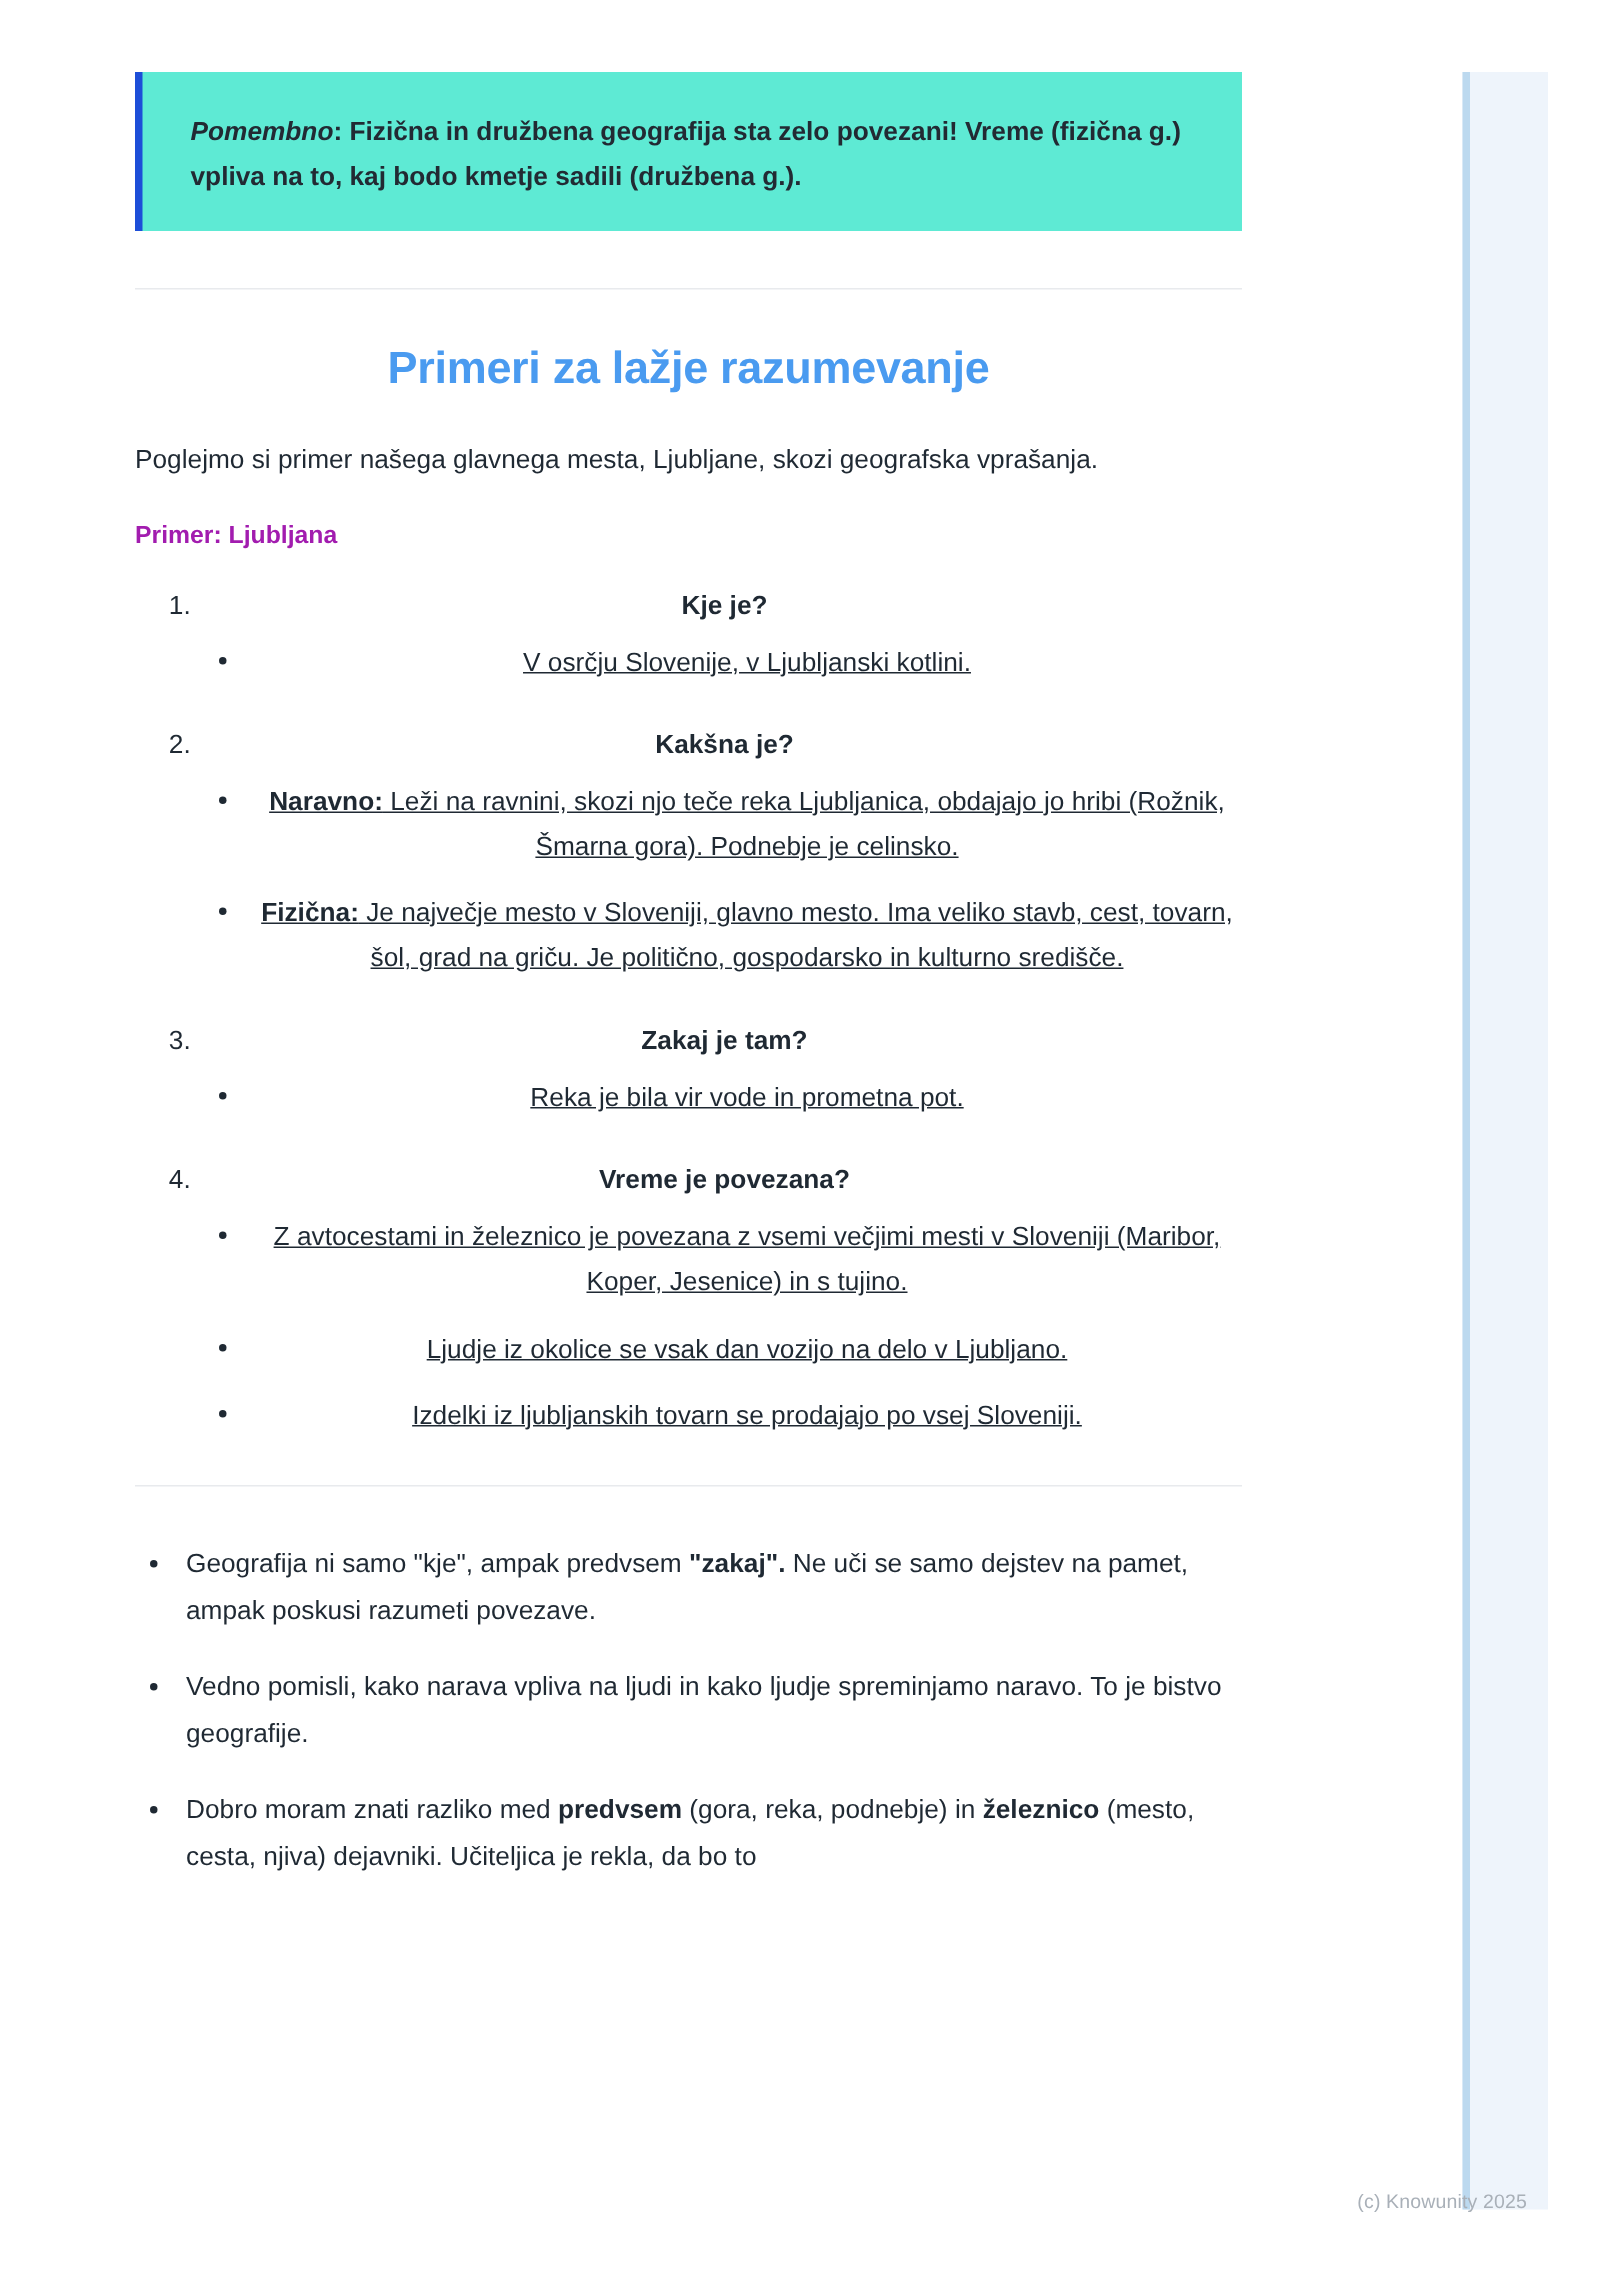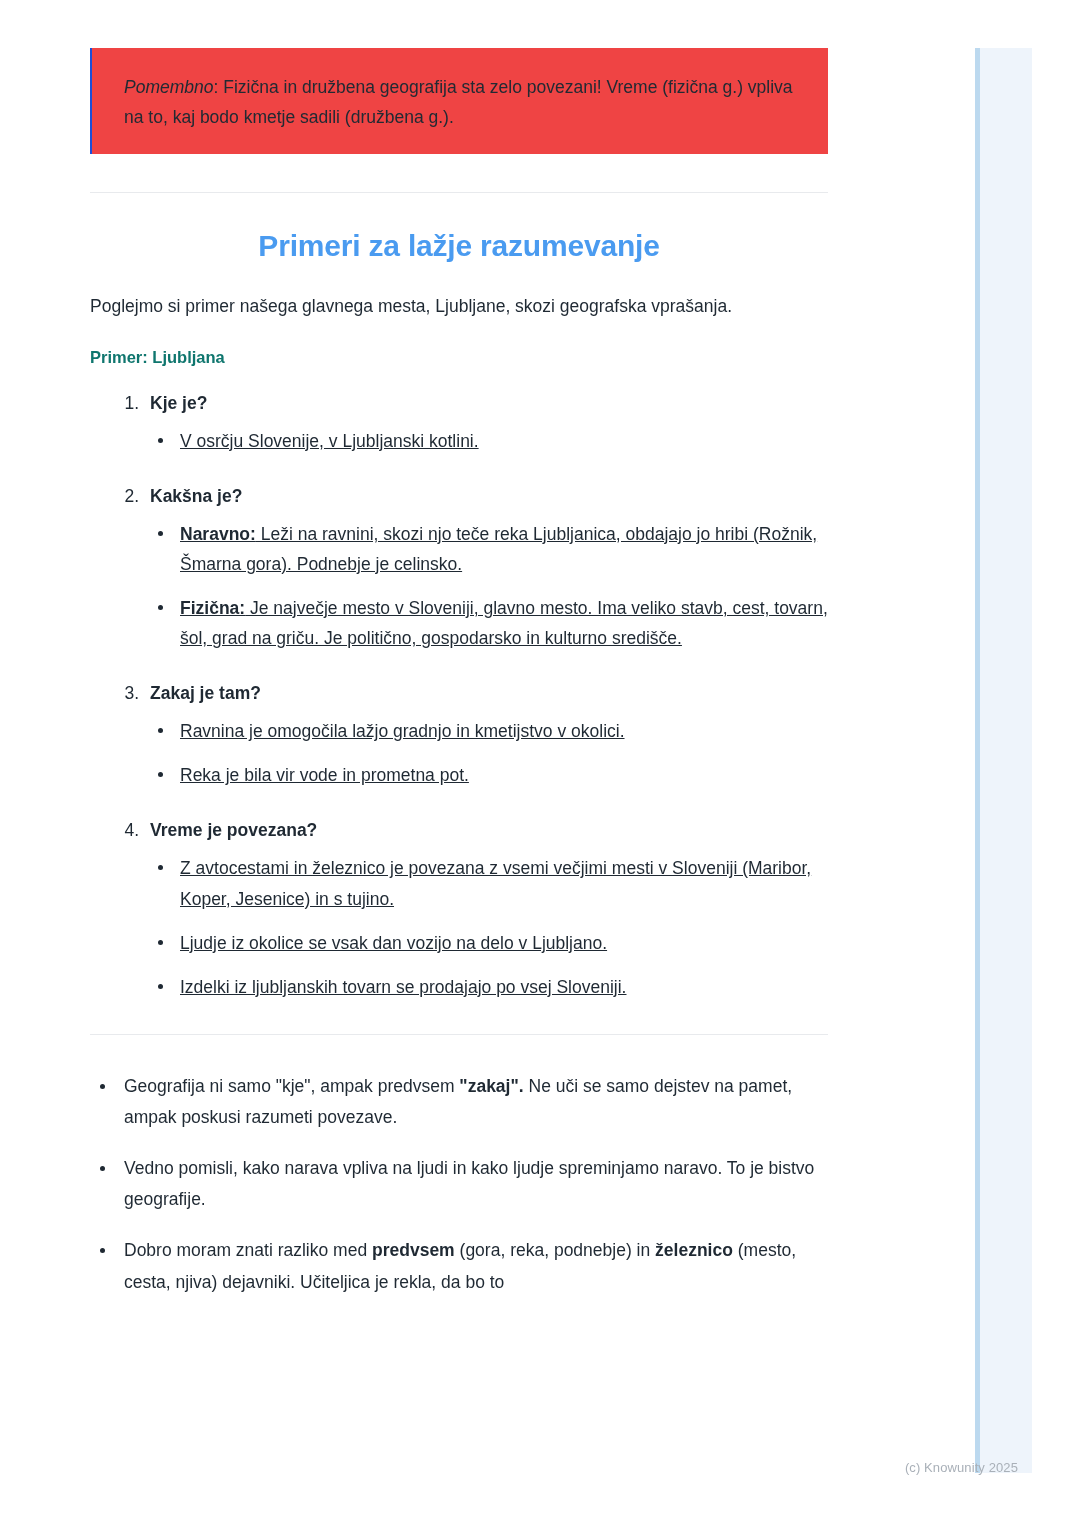--- a/index.html
+++ b/index.html
@@ -43,25 +43,26 @@
     padding: 0;
   }
 
   .content {
     padding: 48px 92px 0 90px;
     width: 920px;
   }
 
   
   .callout {
-    background: #ef4444;
-    border-left: 2px solid #1d4ed8;
+    background: #5eead4;
+    border-left: 5px solid #1d4ed8;
     padding: 24px 26px 22px 32px;
     margin: 0 0 0 0;
     width: 738px;
+    font-weight: bold;
   }
   .callout p {
     margin: 0;
     font-size: 17.5px;
     line-height: 1.72;
     color: #222a33;
   }
   .callout em {
     font-style: italic;
   }
@@ -89,35 +90,36 @@
     margin: 0 0 26px 0;
     text-align: justify;
     width: 738px;
     color: #1f2933;
   }
 
   p.lead-bold {
     font-size: 16.5px;
     font-weight: 700;
     margin: 0 0 22px 0;
-    color: #0f766e;
+    color: #a21caf;
   }
 
   
   ol.qlist {
     margin: 0;
     padding: 0 0 0 42px;
     list-style: decimal;
     width: 738px;
   }
   ol.qlist > li {
     font-size: 17.5px;
     line-height: 1.6;
-    margin: 0 0 8px 12px;
+    margin: 0 0 8px 0;
     padding-left: 6px;
+    text-align: center;
   }
   ol.qlist > li::marker {
     font-weight: 400;
     color: #1f2933;
   }
   .q-label {
     font-weight: 700;
   }
 
   ul.sublist {
@@ -218,21 +220,20 @@
         <span class="q-label">Kakšna je?</span>
         <ul class="sublist">
           <li><b>Naravno:</b><span> Leži na ravnini, skozi njo teče reka Ljubljanica, obdajajo jo hribi (Rožnik, Šmarna gora). Podnebje je celinsko.</span></li>
           <li><b>Fizična:</b><span> Je največje mesto v Sloveniji, glavno mesto. Ima veliko stavb, cest, tovarn, šol, grad na griču. Je politično, gospodarsko in kulturno središče.</span></li>
         </ul>
       </li>
 
       <li>
         <span class="q-label">Zakaj je tam?</span>
         <ul class="sublist">
-          <li><span>Ravnina je omogočila lažjo gradnjo in kmetijstvo v okolici.</span></li>
           <li><span>Reka je bila vir vode in prometna pot.</span></li>
         </ul>
       </li>
 
       <li>
         <span class="q-label">Vreme je povezana?</span>
         <ul class="sublist">
           <li><span>Z avtocestami in železnico je povezana z vsemi večjimi mesti v Sloveniji (Maribor, Koper, Jesenice) in s tujino.</span></li>
           <li><span>Ljudje iz okolice se vsak dan vozijo na delo v Ljubljano.</span></li>
           <li><span>Izdelki iz ljubljanskih tovarn se prodajajo po vsej Sloveniji.</span></li>

